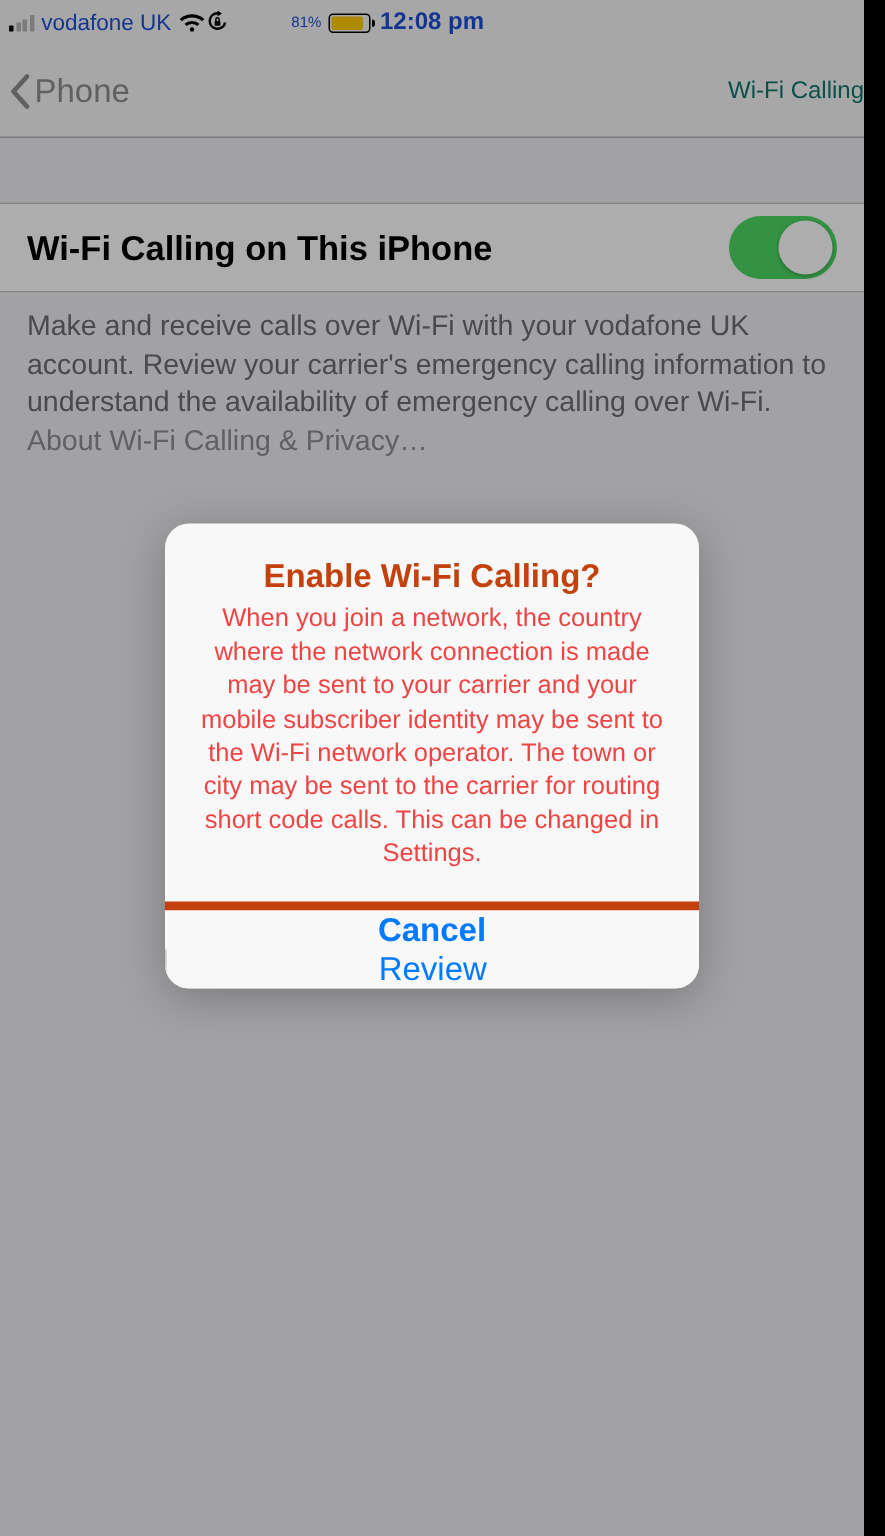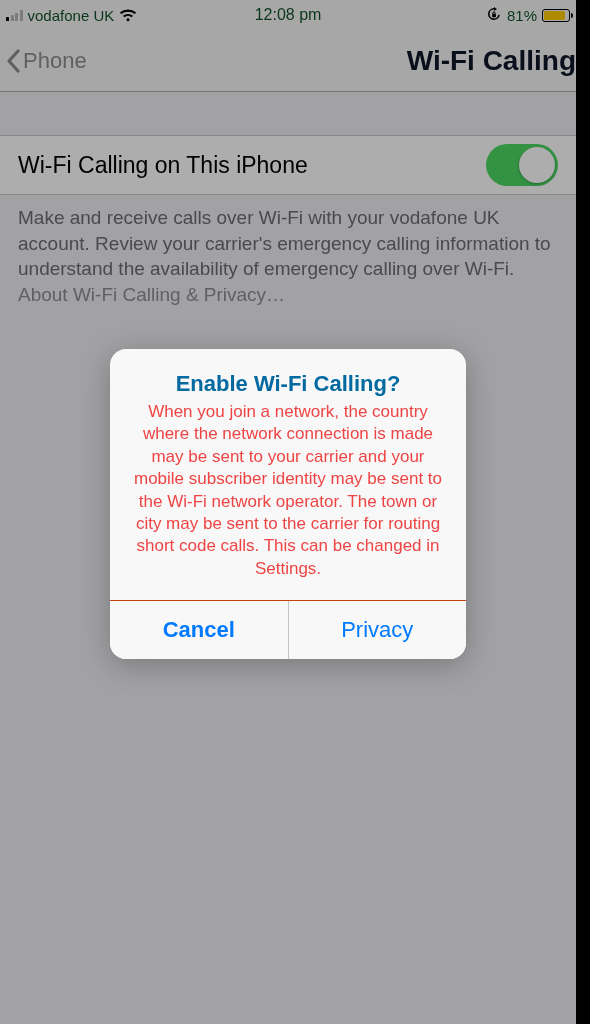--- a/index.html
+++ b/index.html
@@ -16,26 +16,25 @@
     background: rgba(0,0,0,0.32);
     pointer-events: none;
     z-index: 5;
   }
   
   .status-bar {
     position: relative;
     height: 30px;
     display: flex;
     align-items: center;
-    justify-content: space-between;
     padding: 0 6px;
     background: #f7f7f8;
     font-size: 15px;
     font-weight: 600;
-    color: #14532d;
+    color: #1d4ed8;
   }
   .status-left, .status-right { display: flex; align-items: center; gap: 5px; }
   .signal {
     display: flex;
     align-items: flex-end;
     gap: 1.5px;
     height: 12px;
   }
   .signal .bar {
     width: 3px;
@@ -43,24 +42,24 @@
     border-radius: 0.5px;
   }
   .signal .bar.dim { background: #b6b6b8; }
   .wifi-icon svg { display: block; }
   .carrier { font-size: 15px; font-weight: 400; }
   .time-center {
     position: absolute;
     left: 0; right: 0;
     text-align: center;
     font-size: 16px;
-    font-weight: 400;
+    font-weight: 700;
   }
   .lock-icon svg { display: block; }
-  .battery-pct { font-size: 15px; font-weight: 400; }
+  .battery-pct { font-size: 10px; font-weight: 400; margin-left: 36px; }
   .battery {
     position: relative;
     width: 28px;
     height: 13px;
     border: 1px solid #000;
     border-radius: 3px;
   }
   .battery::after {
     content: "";
     position: absolute;
@@ -83,23 +82,23 @@
   .nav-bar {
     position: relative;
     height: 62px;
     background: #f7f7f8;
     border-bottom: 1px solid #b2b2b4;
     display: flex;
     align-items: center;
     justify-content: flex-end;
   }
   .nav-title {
-    font-size: 28px;
-    font-weight: 700;
-    color: #0f172a;
+    font-size: 16px;
+    font-weight: 400;
+    color: #0f766e;
   }
   .nav-back {
     position: absolute;
     left: 6px;
     top: 50%;
     transform: translateY(-50%);
     display: flex;
     align-items: center;
     color: #8e8e93;
     font-size: 22px;
@@ -118,21 +117,21 @@
     border-bottom: 1px solid #c8c7cc;
     min-height: 60px;
     padding: 0 18px;
     display: flex;
     align-items: center;
     justify-content: space-between;
   }
   .row .label {
     font-size: 23px;
     color: #000;
-    font-weight: 400;
+    font-weight: 700;
   }
   .switch {
     width: 72px;
     height: 42px;
     border-radius: 21px;
     background: #4cd964;
     position: relative;
     cursor: pointer;
   }
   .switch .knob {
@@ -172,31 +171,32 @@
     box-shadow: 0 6px 30px rgba(0,0,0,0.25);
     margin-top: -16px;
   }
   .alert-body {
     padding: 22px 18px 20px 18px;
     text-align: center;
   }
   .alert-title {
     font-size: 22px;
     font-weight: 600;
-    color: #0369a1;
+    color: #c2410c;
     margin-bottom: 4px;
   }
   .alert-msg {
     font-size: 17px;
     line-height: 1.32;
     color: #ef4444;
   }
   .alert-buttons {
     display: flex;
-    border-top: 1px solid #c2410c;
+    border-top: 6px solid #c2410c;
+    flex-direction: column;
   }
   .alert-btn {
     flex: 1;
     height: 58px;
     display: flex;
     align-items: center;
     justify-content: center;
     font-size: 22px;
     color: #007aff;
     cursor: pointer;
@@ -269,18 +269,18 @@
   <div class="dim-overlay"></div>
 
   <div class="alert-backdrop">
     <div class="alert">
       <div class="alert-body">
         <div class="alert-title">Enable Wi-Fi Calling?</div>
         <div class="alert-msg">When you join a network, the country where the network connection is made may be sent to your carrier and your mobile subscriber identity may be sent to the Wi-Fi network operator. The town or city may be sent to the carrier for routing short code calls. This can be changed in Settings.</div>
       </div>
       <div class="alert-buttons">
         <div class="alert-btn bold">Cancel</div>
-        <div class="alert-btn">Privacy</div>
+        <div class="alert-btn">Review</div>
       </div>
     </div>
   </div>
 
 </div>
 
 </body></html>

